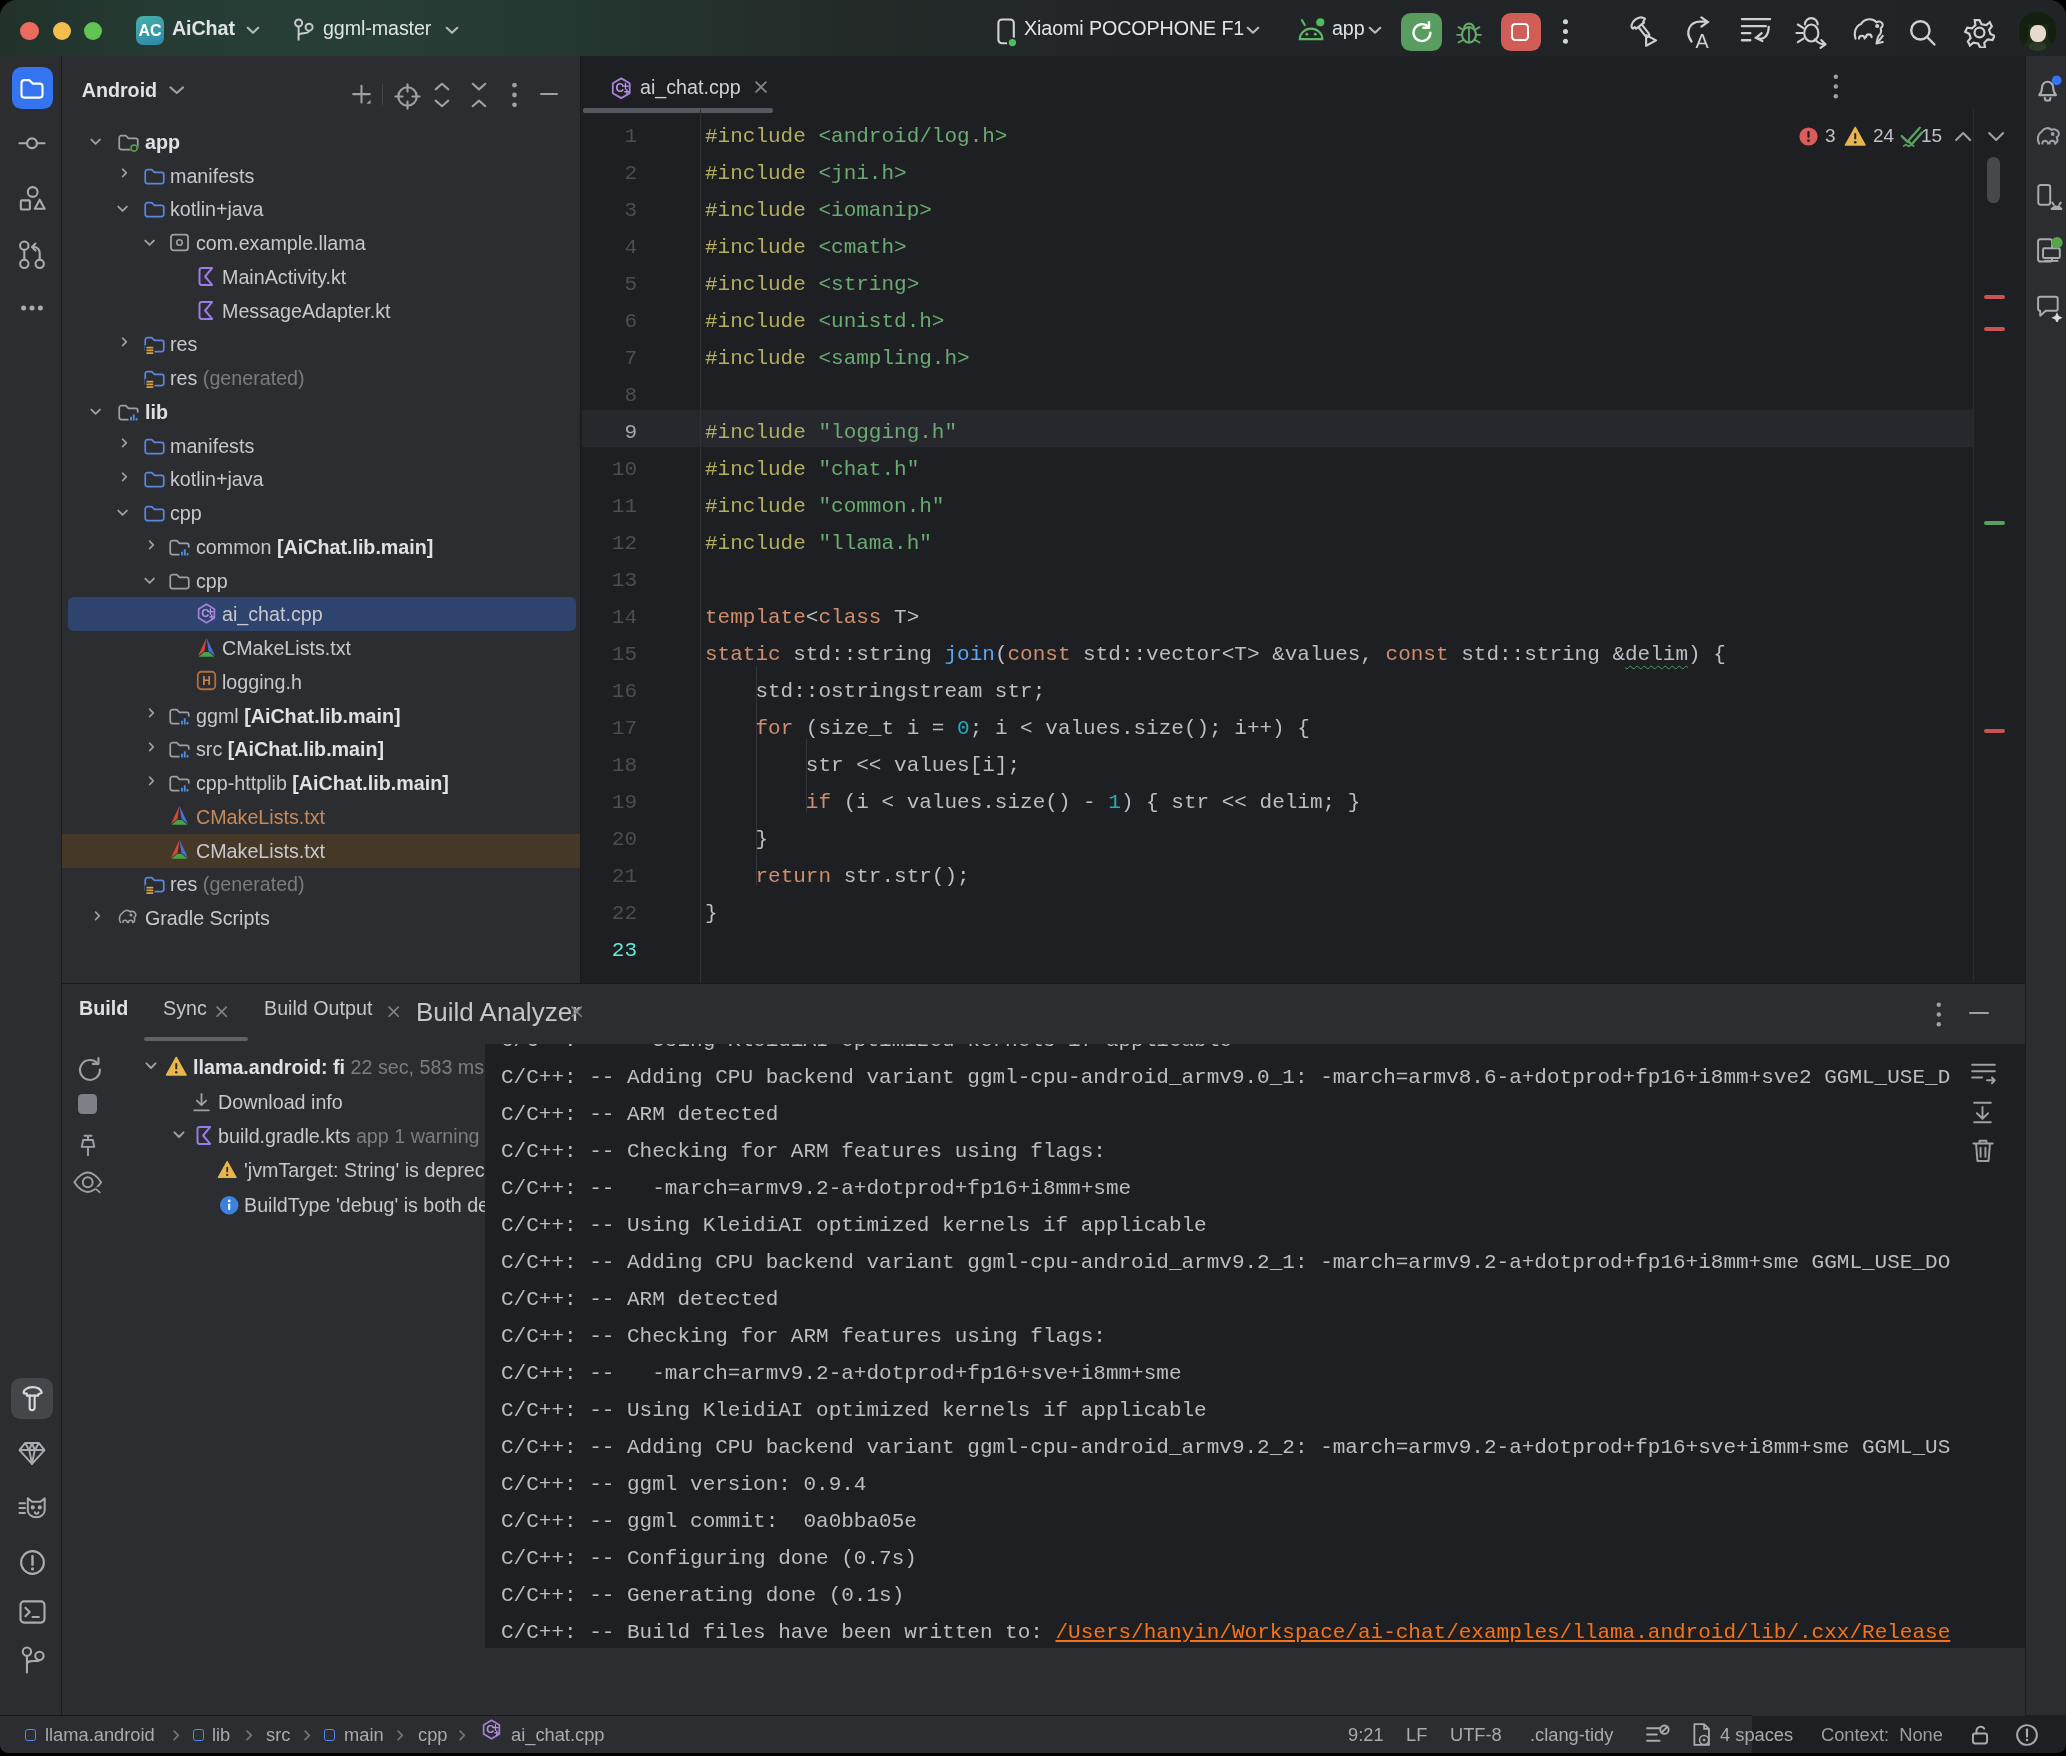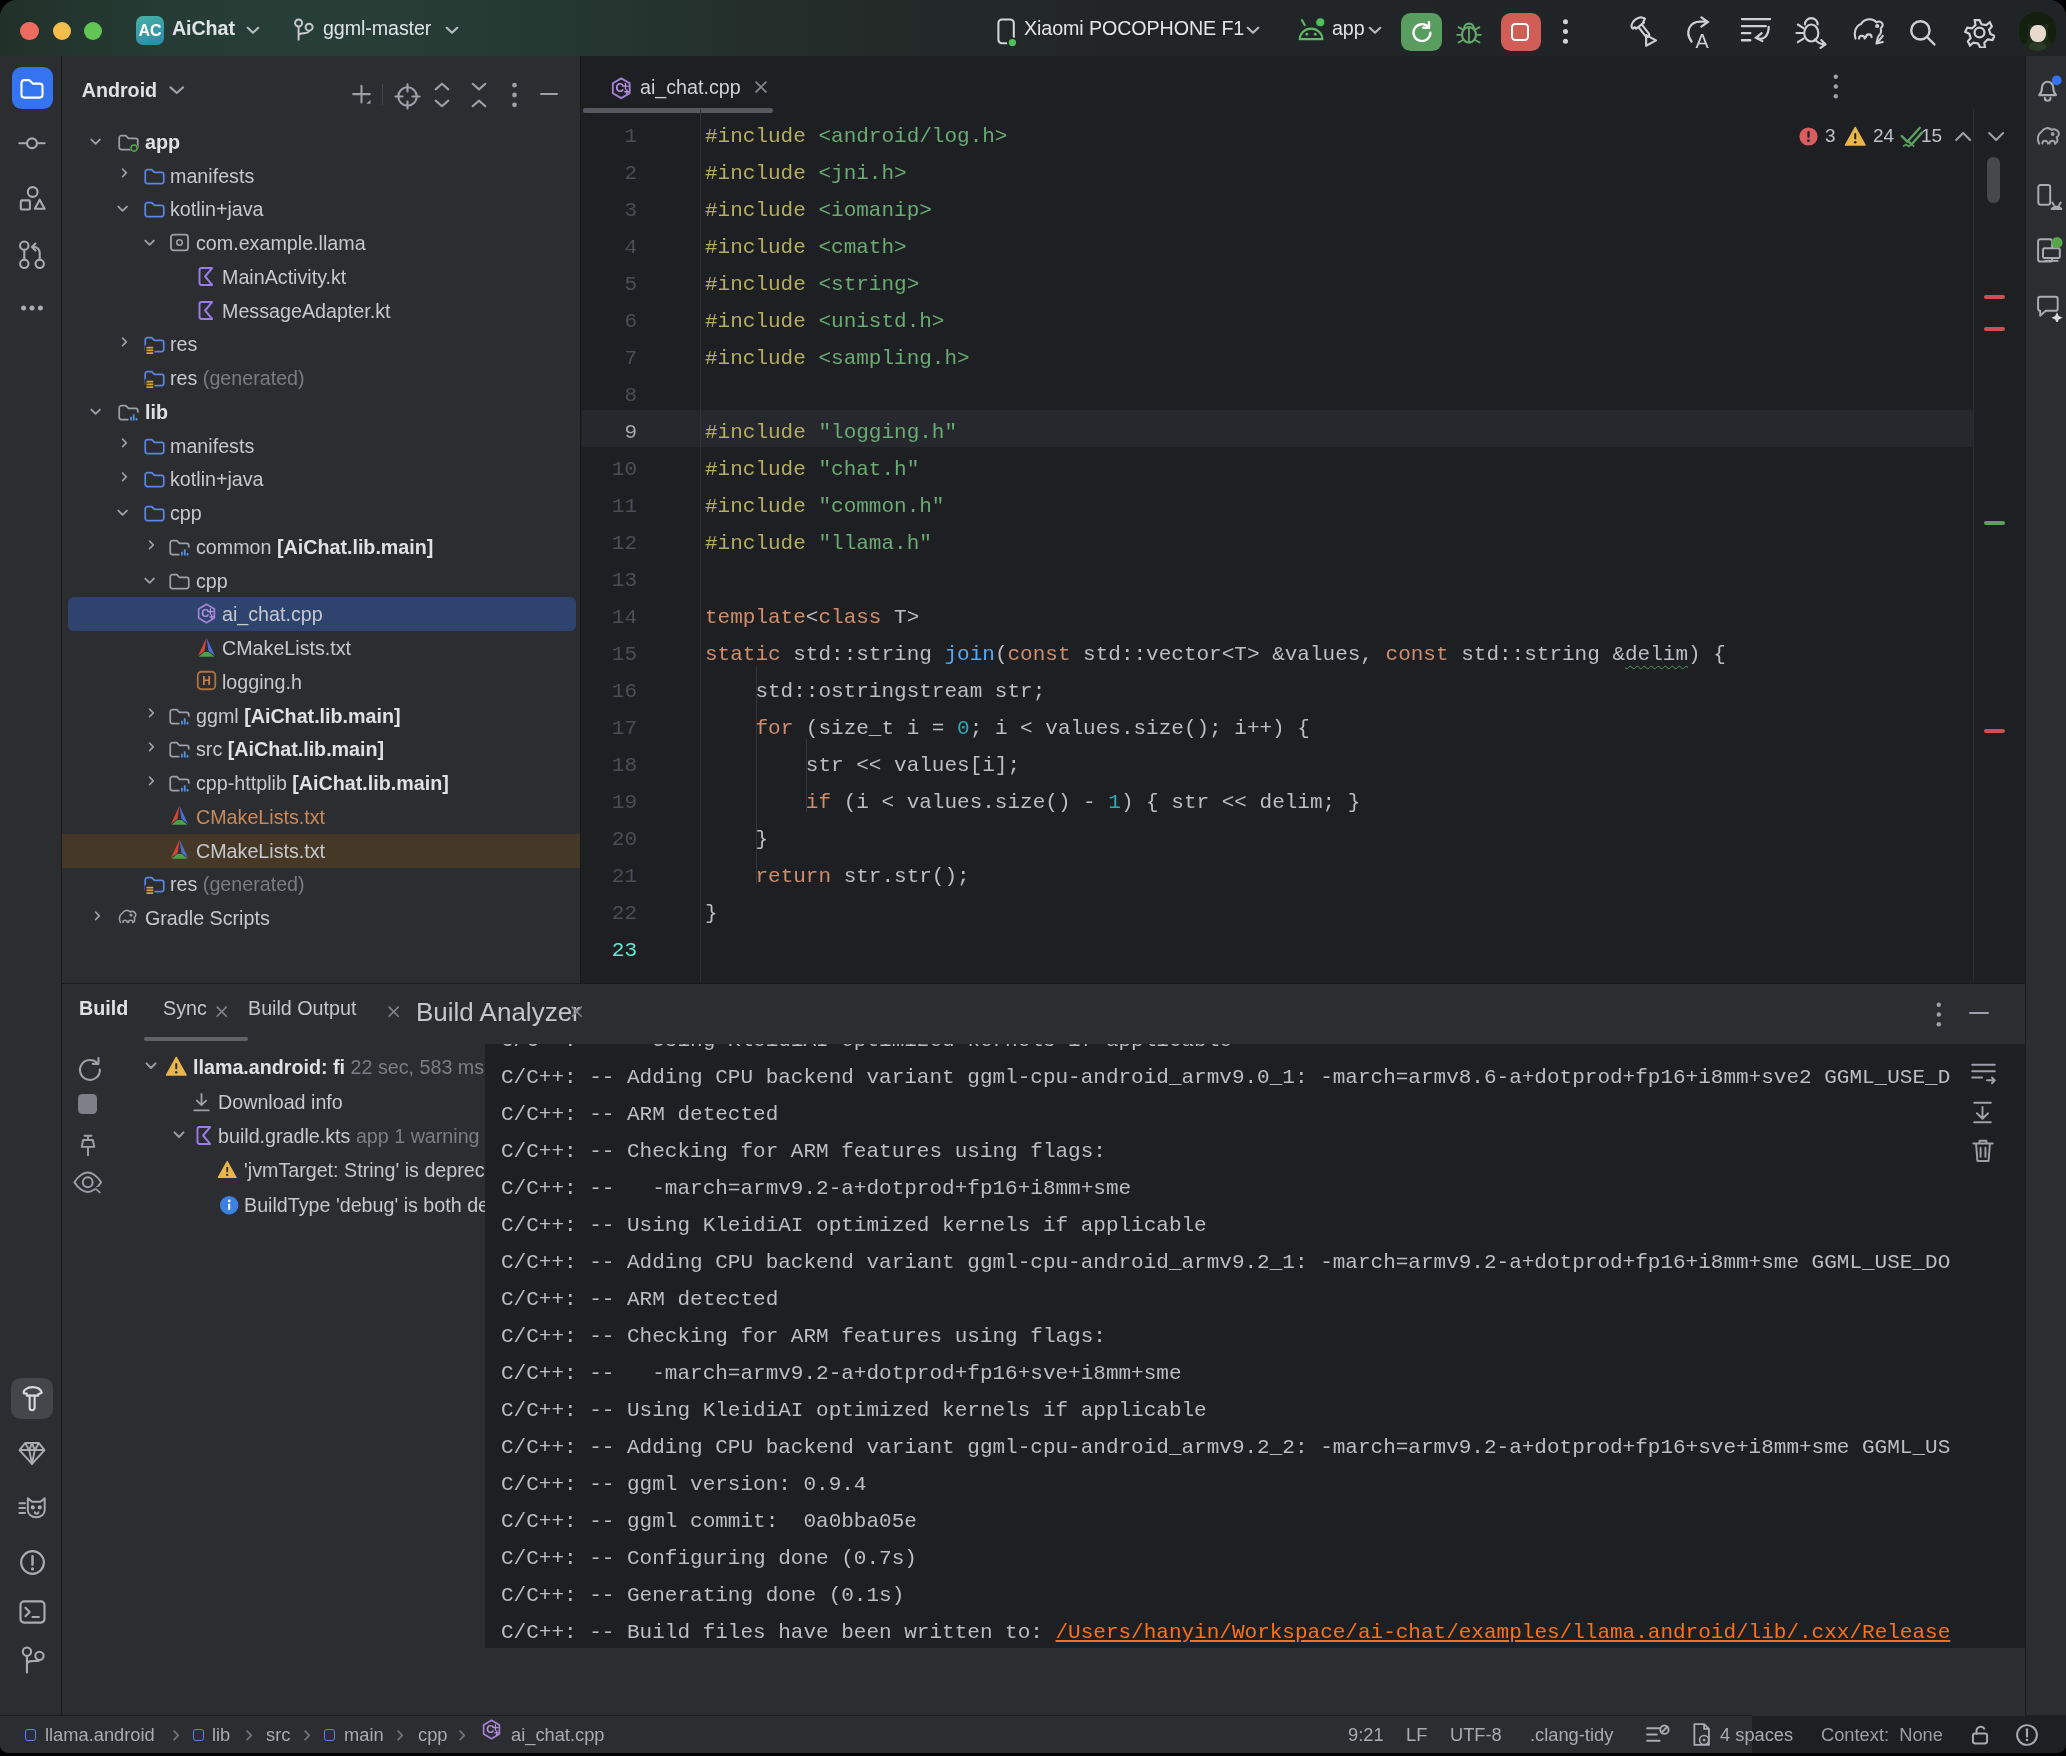--- a/index.html
+++ b/index.html
@@ -555,21 +555,21 @@
         </svg>
       </div>
 
 <div id="buildpanel">
         <div class="abs" style="left:17px;top:12.7px;font-size:19.7px;font-weight:700;color:#dfe1e5;">Build</div>
 <div class="abs" style="left:101px;top:12.7px;font-size:19.7px;color:#c4c6cb;">Sync</div>
 <svg class="abs" style="left:153px;top:21px;" width="13.4" height="13.4" viewBox="0 0 19 19">
           <path d="M3 3 L16 16 M16 3 L3 16" stroke="#7f838b" stroke-width="2.4" stroke-linecap="round"></path>
         </svg>
 <div class="abs" style="left:82px;top:53px;width:104px;height:4.2px;border-radius:2.1px;background:#5f6368;"></div>
-<div class="abs" style="left:186px;top:12.7px;font-size:19.7px;color:#c4c6cb;">Build Output</div>
+<div class="abs" style="left:202px;top:12.7px;font-size:19.7px;color:#c4c6cb;">Build Output</div>
 <svg class="abs" style="left:325px;top:21px;" width="13.4" height="13.4" viewBox="0 0 19 19">
           <path d="M3 3 L16 16 M16 3 L3 16" stroke="#7f838b" stroke-width="2.4" stroke-linecap="round"></path>
         </svg>
 <div class="abs" style="left:354px;top:12.7px;font-size:26px;color:#c4c6cb;">Build Analyzer</div>
 <svg class="abs" style="left:508px;top:21px;" width="13.4" height="13.4" viewBox="0 0 19 19">
           <path d="M3 3 L16 16 M16 3 L3 16" stroke="#7f838b" stroke-width="2.4" stroke-linecap="round"></path>
         </svg>
 <svg class="abs" style="left:1874px;top:17.6px;" width="5.6" height="25" viewBox="0 0 8 36">
           <circle cx="4" cy="4" r="3.2" fill="#9da0a8"></circle>
           <circle cx="4" cy="18" r="3.2" fill="#9da0a8"></circle>

